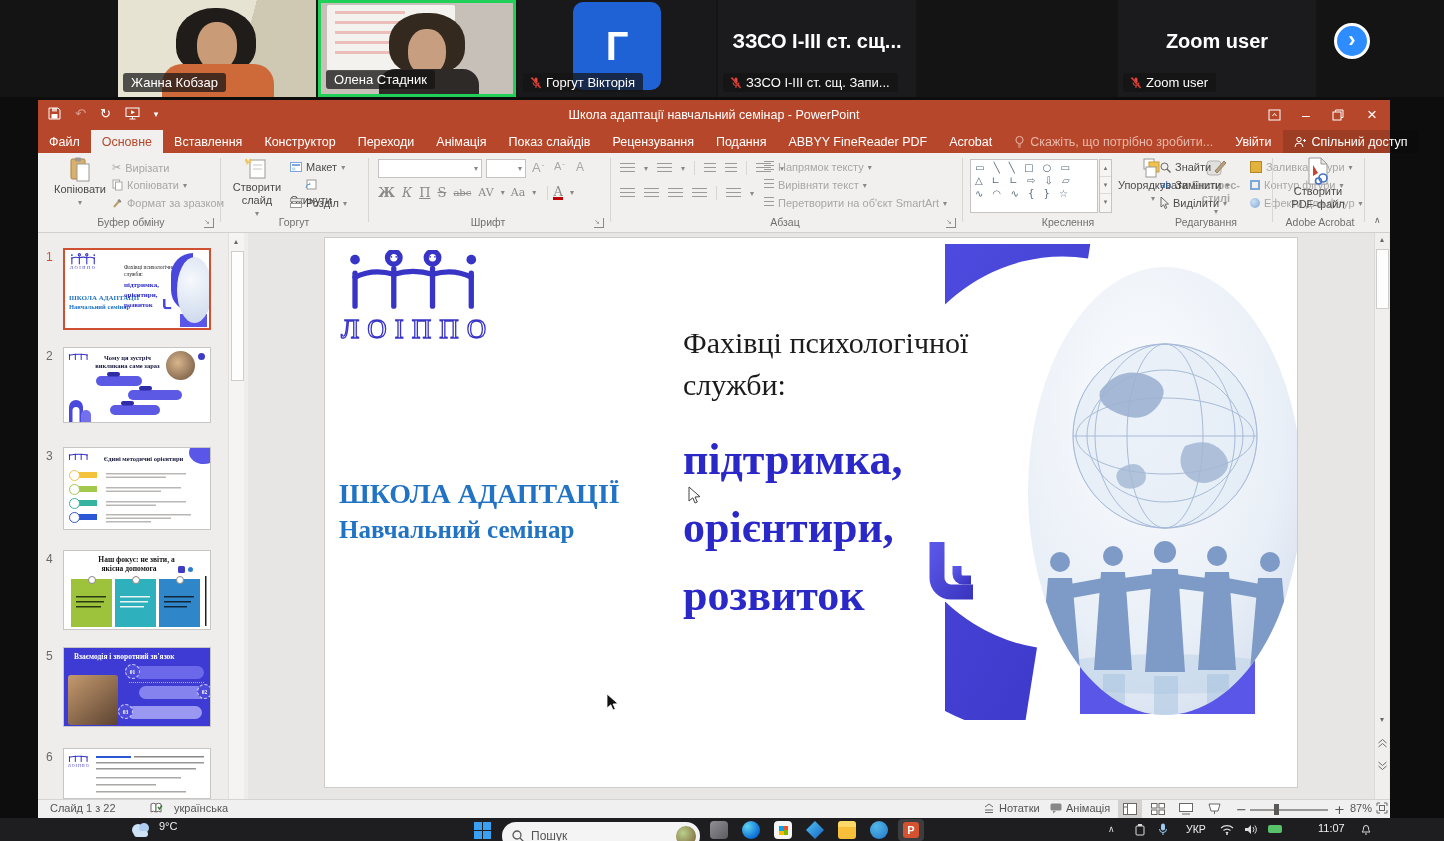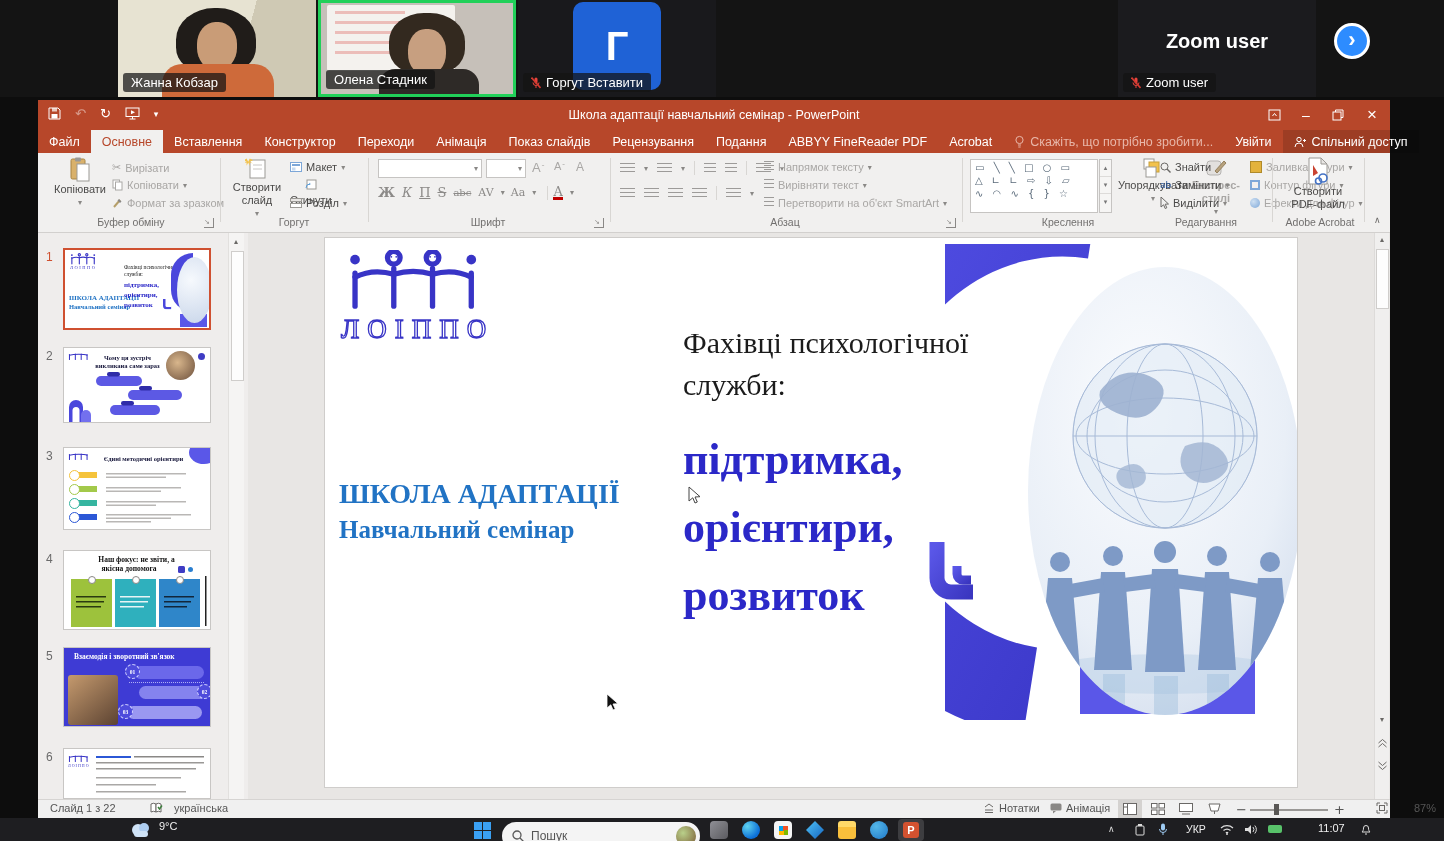--- a/index.html
+++ b/index.html
@@ -87,24 +87,36 @@
       <div class="abs" style="left:55px;top:2px;width:88px;height:88px;background:#1f62d6;border-radius:10px;display:flex;align-items:center;justify-content:center;">
         <span style="color:#fff;font-size:40px;font-weight:bold;">Г</span>
       </div>
       <div class="zlabel">
         <svg width="10" height="12" viewBox="0 0 10 12">
             <rect x="3.5" y="0.5" width="3" height="6" rx="1.5" fill="#e8453c"></rect>
             <path d="M2 5.5 a3 3 0 0 0 6 0" stroke="#e8453c" fill="none"></path>
             <line x1="5" y1="8.5" x2="5" y2="11" stroke="#e8453c"></line>
             <line x1="0.5" y1="0.5" x2="9.5" y2="11" stroke="#d43a31" stroke-width="1.6"></line>
           </svg>
-        <span>Горгут Вставити</span>
-      </div>
-    </div>
-
+        <span>Горгут Вікторія</span>
+      </div>
+    </div>
+
+    <div class="ztile" style="left:718px;">
+      <div class="zbig">ЗЗСО І-ІІІ ст. сщ...</div>
+      <div class="zlabel">
+        <svg width="10" height="12" viewBox="0 0 10 12">
+            <rect x="3.5" y="0.5" width="3" height="6" rx="1.5" fill="#e8453c"></rect>
+            <path d="M2 5.5 a3 3 0 0 0 6 0" stroke="#e8453c" fill="none"></path>
+            <line x1="5" y1="8.5" x2="5" y2="11" stroke="#e8453c"></line>
+            <line x1="0.5" y1="0.5" x2="9.5" y2="11" stroke="#d43a31" stroke-width="1.6"></line>
+          </svg>
+        <span>ЗЗСО І-ІІІ ст. сщ. Запи...</span>
+      </div>
+    </div>
 
 
     <div class="ztile" style="left:1118px;">
       <div class="zbig">Zoom user</div>
       <div class="zlabel">
         <svg width="10" height="12" viewBox="0 0 10 12">
             <rect x="3.5" y="0.5" width="3" height="6" rx="1.5" fill="#e8453c"></rect>
             <path d="M2 5.5 a3 3 0 0 0 6 0" stroke="#e8453c" fill="none"></path>
             <line x1="5" y1="8.5" x2="5" y2="11" stroke="#e8453c"></line>
             <line x1="0.5" y1="0.5" x2="9.5" y2="11" stroke="#d43a31" stroke-width="1.6"></line>
@@ -788,21 +800,21 @@
           </svg>
       </div>
       <div class="stitem glyph" style="left:1198px;font-size:13px;">
           <span>−</span>
         </div>
       <div class="abs" style="left:1212px;top:9px;width:78px;height:1.6px;background:#9a9896;"></div>
       <div class="abs" style="left:1236px;top:4px;width:5px;height:11px;background:#5a5856;"></div>
       <div class="stitem glyph" style="left:1296px;font-size:13px;">
           <span>+</span>
         </div>
-      <div class="stitem" style="left:1376px;">
+      <div class="stitem" style="left:1312px;">
           <span>87%</span>
         </div>
       <div class="stitem" style="left:1338px;">
         <svg width="12" height="12" viewBox="0 0 12 12">
             <path d="M1 4 V1 H4 M8 1 H11 V4 M11 8 V11 H8 M4 11 H1 V8" fill="none" stroke="#6a6866"></path>
             <rect x="3.5" y="3.5" width="5" height="5" fill="none" stroke="#6a6866"></rect>
           </svg>
       </div>
     </div>
   </div>

